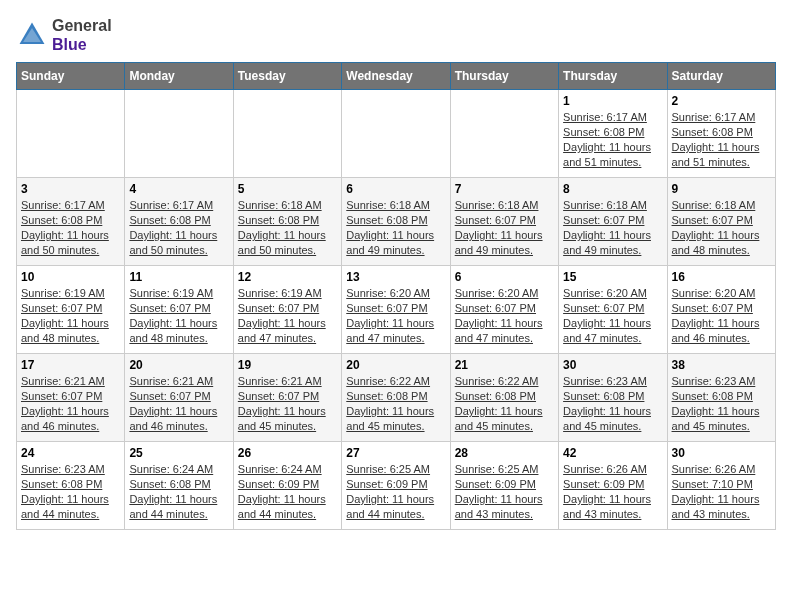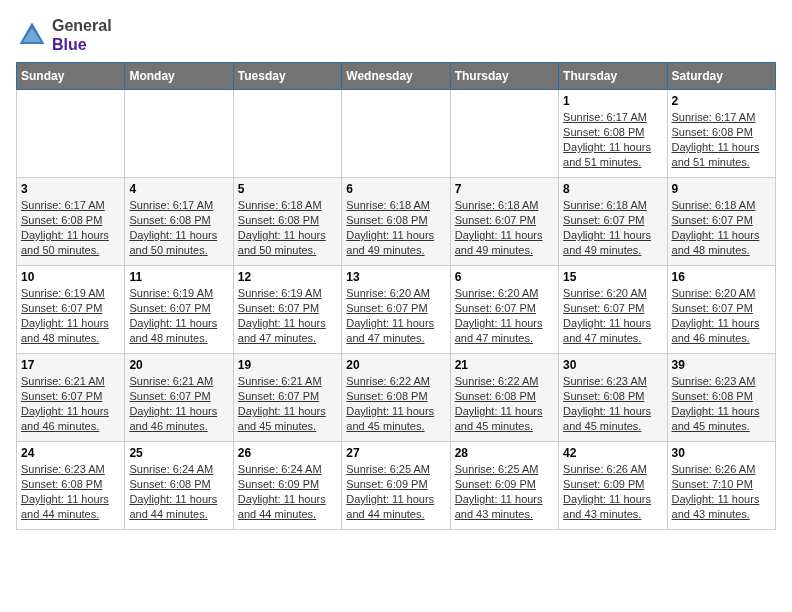--- a/index.html
+++ b/index.html
@@ -294,21 +294,21 @@
         </td>
         <td>
           <span class="day-num">30</span>
           <div class="day-info">
             <span>Sunrise: 6:23 AM</span><br>
             <span>Sunset: 6:08 PM</span><br>
             <span>Daylight: 11 hours and 45 minutes.</span>
           </div>
         </td>
         <td>
-          <span class="day-num">39</span>
+          <span class="day-num">38</span>
           <div class="day-info">
             <span>Sunrise: 6:23 AM</span><br>
             <span>Sunset: 6:08 PM</span><br>
             <span>Daylight: 11 hours and 45 minutes.</span>
           </div>
         </td>
       </tr>
       <tr>
         <td>
           <span class="day-num">24</span>

